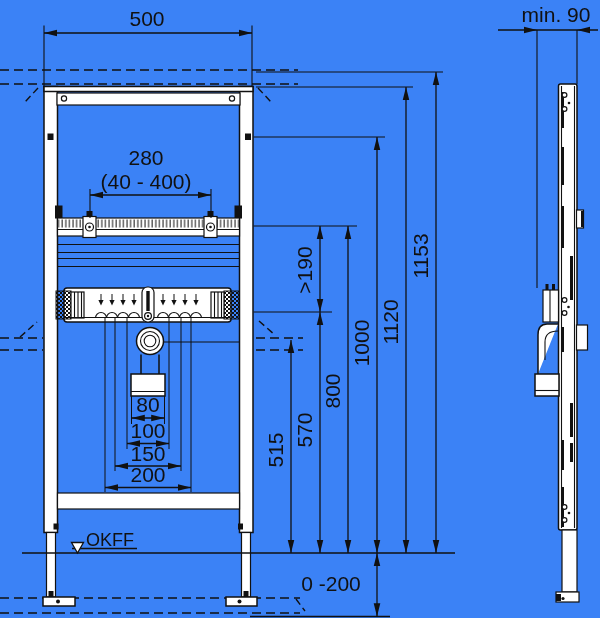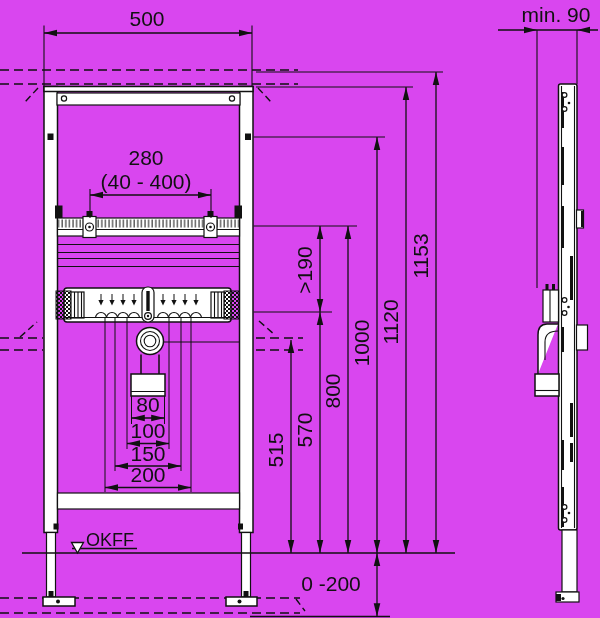--- a/index.html
+++ b/index.html
@@ -1,16 +1,16 @@
 <!DOCTYPE html>
 <html><head>
 <meta charset="utf-8">
 <style>
   html,body{margin:0;padding:0;background:#fff;}
-  #stage{position:relative;width:600px;height:618px;background:#d946ef;overflow:hidden;
+  #stage{position:relative;width:600px;height:618px;background:#3b82f6;overflow:hidden;
          font-family:"Liberation Sans",sans-serif;}
   svg{display:block}
   .s  {stroke:#111;fill:none;stroke-width:1.5;}
   .s1 {stroke:#111;fill:none;stroke-width:1.1;}
   .sw {stroke:#111;fill:#fff;stroke-width:1.5;}
   .sw1{stroke:#111;fill:#fff;stroke-width:1.2;}
   .dim{stroke:#111;fill:none;stroke-width:1.3;}
   .ref{stroke:#111;fill:none;stroke-width:1.1;}
   .dsh{stroke:#111;fill:none;stroke-width:1.7;stroke-dasharray:9 5;}
   .dg {stroke:#111;fill:none;stroke-width:1.4;stroke-dasharray:7 4;}

